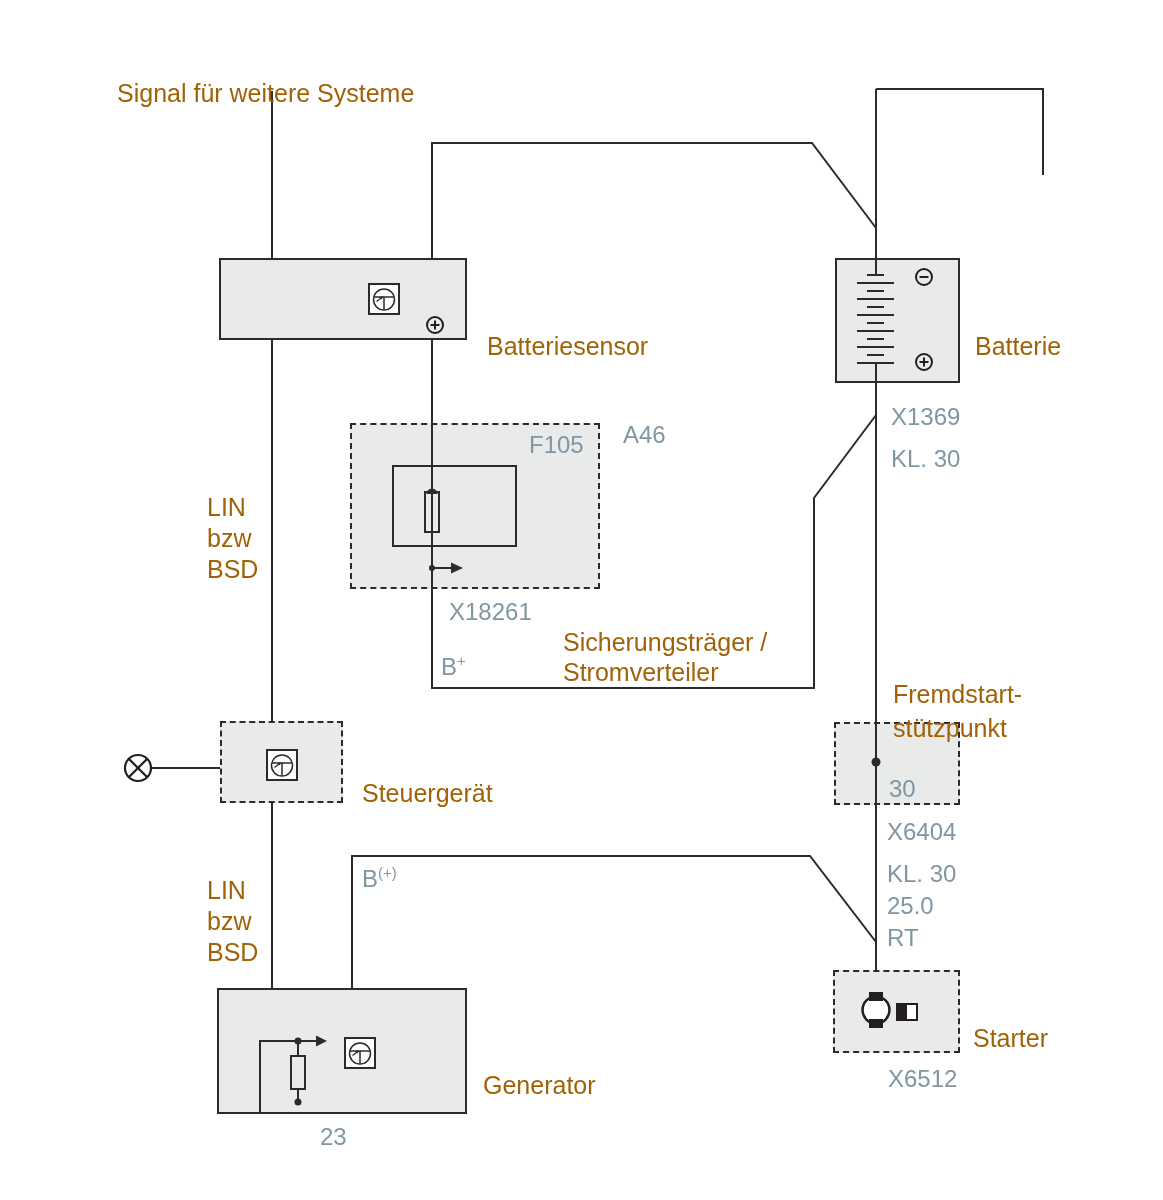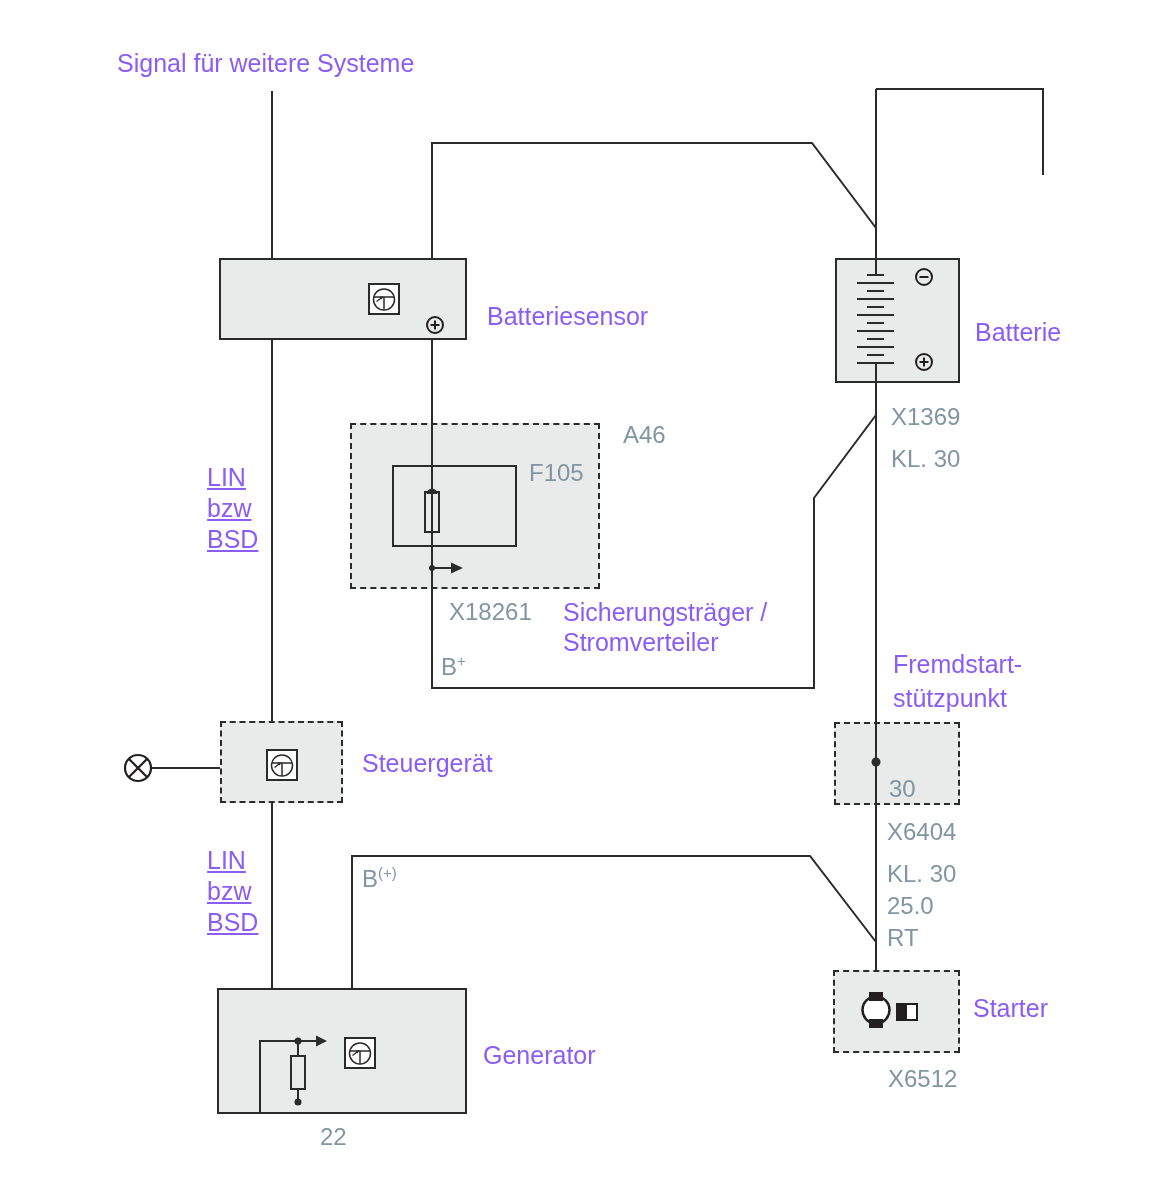--- a/index.html
+++ b/index.html
@@ -3,23 +3,23 @@
 <meta charset="utf-8">
 <style>
   html,body{margin:0;padding:0;background:#ffffff;}
   .canvas{
     position:relative;width:1163px;height:1200px;background:#ffffff;
     font-family:"Liberation Sans","DejaVu Sans",sans-serif;overflow:hidden;
   }
   .box{position:absolute;background:#e9eaea;border:2px solid #2b2b2b;box-sizing:border-box;}
   .box.dashed{border-style:dashed;}
   .box.nofill{background:transparent;}
-  .lbl{position:absolute;color:#8b5cf6;font-size:25px;line-height:30px;white-space:pre-line;}
+  .lbl{position:absolute;color:#a16207;font-size:25px;line-height:30px;white-space:pre-line;margin-top:30px;}
   .lbl.multi33{line-height:33px;}
-  .lbl.multi31{line-height:31px;text-decoration:underline;}
+  .lbl.multi31{line-height:31px;}
   .lbl.multi30{line-height:30px;}
   .lbl.multi34{line-height:34px;}
   .ref{position:absolute;color:#8096a2;font-size:24px;line-height:30px;white-space:pre-line;}
   .ref.multi32{line-height:32px;}
   .ref sup{font-size:0.62em;line-height:0;vertical-align:super;}
   svg.overlay{position:absolute;left:0;top:0;pointer-events:none;}
 </style>
 </head>
 <body>
 
@@ -128,43 +128,43 @@
 
     <g stroke="#231f20" stroke-width="2.2" fill="#ffffff">
       <circle cx="138" cy="768" r="13"></circle>
       <line x1="129" y1="759" x2="147" y2="777"></line>
       <line x1="147" y1="759" x2="129" y2="777"></line>
     </g>
   </svg>
 
   <div class="lbl" style="left:117px;top:48px;">Signal für weitere Systeme</div>
   <div class="lbl" style="left:487px;top:301px;">Batteriesensor</div>
-  <div class="lbl" style="left:975px;top:317px;text-align:center;">Batterie</div>
+  <div class="lbl" style="left:975px;top:301px;text-align:center;">Batterie</div>
   <div class="lbl multi31" style="left:207px;top:462px;">LIN
 bzw
 BSD</div>
   <div class="lbl multi30" style="left:563px;top:597px;">Sicherungsträger /
 Stromverteiler</div>
   <div class="lbl multi34" style="left:893px;top:647px;">Fremdstart-
 stützpunkt</div>
   <div class="lbl" style="left:362px;top:748px;text-align:right;">Steuergerät</div>
   <div class="lbl multi31" style="left:207px;top:845px;">LIN
 bzw
 BSD</div>
   <div class="lbl" style="left:483px;top:1040px;">Generator</div>
   <div class="lbl" style="left:973px;top:993px;">Starter</div>
 
   <div class="ref" style="left:623px;top:420px;text-align:right;">A46</div>
-  <div class="ref" style="left:529px;top:458px;">F105</div>
+  <div class="ref" style="left:529px;top:430px;">F105</div>
   <div class="ref" style="left:442px;top:597px;margin-left:7px;">X18261</div>
   <div class="ref" style="left:441px;top:652px;"><span>B</span><sup>+</sup></div>
   <div class="ref" style="left:891px;top:402px;">X1369</div>
   <div class="ref" style="left:891px;top:444px;">KL. 30</div>
   <div class="ref" style="left:889px;top:774px;">30</div>
   <div class="ref" style="left:887px;top:817px;">X6404</div>
   <div class="ref multi32" style="left:887px;top:858px;">KL. 30
 25.0
 RT</div>
   <div class="ref" style="left:362px;top:864px;"><span>B</span><sup>(+)</sup></div>
   <div class="ref" style="left:888px;top:1064px;">X6512</div>
-  <div class="ref" style="left:320px;top:1122px;">22</div>
+  <div class="ref" style="left:320px;top:1122px;">23</div>
 
 </div>
 
 </body></html>

